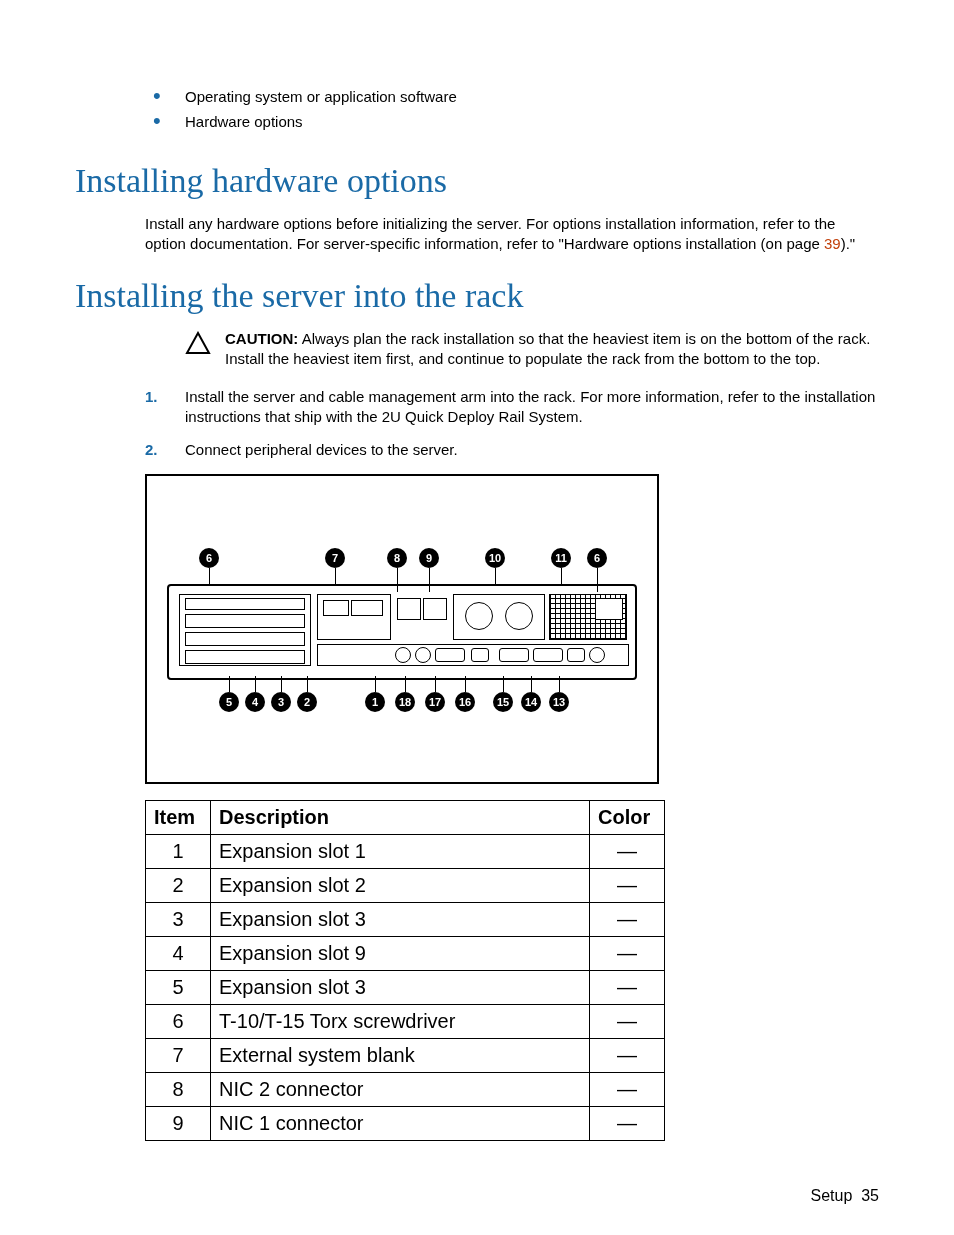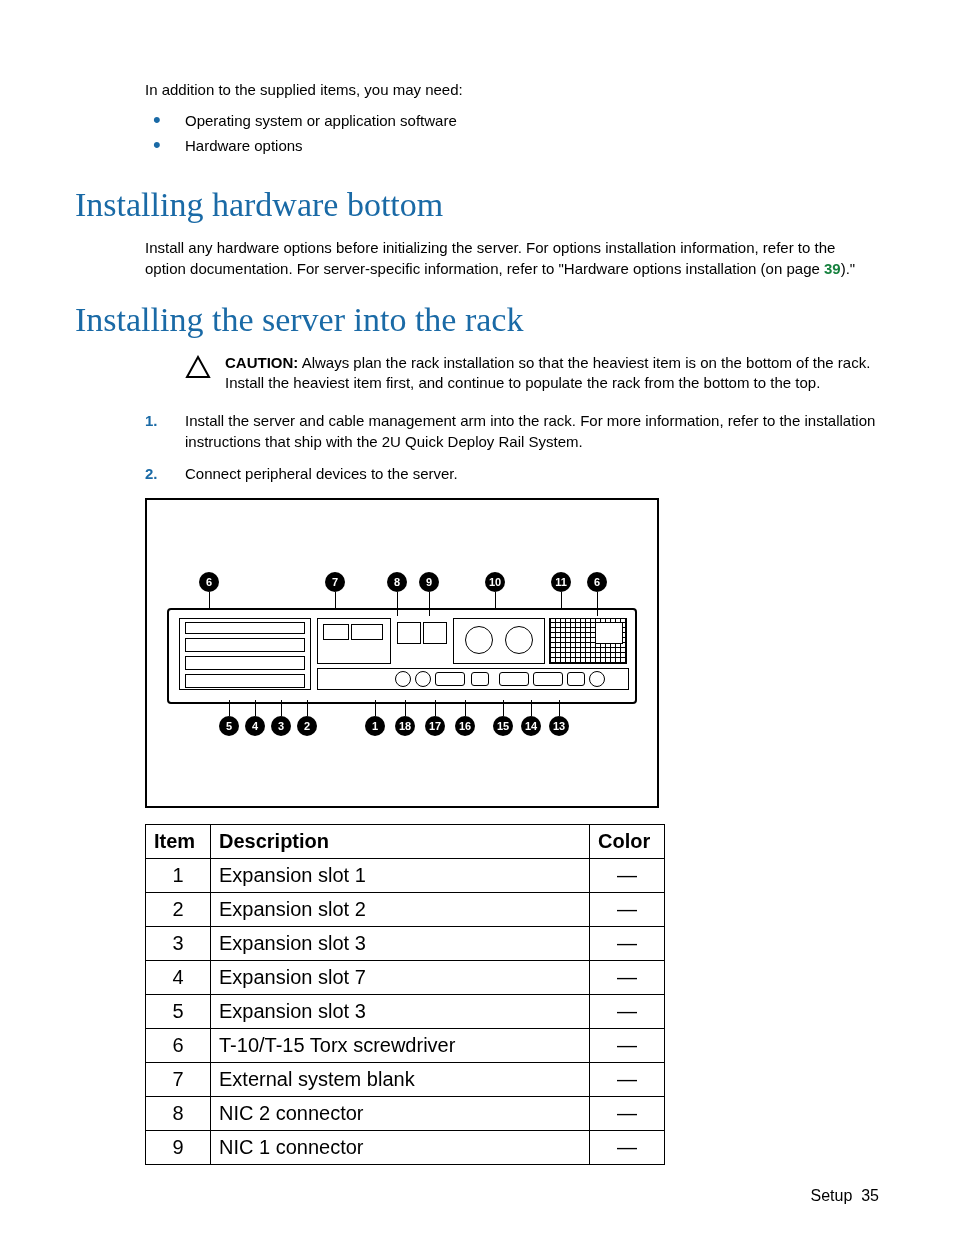--- a/index.html
+++ b/index.html
@@ -21,21 +21,21 @@
     content: "•"; position: absolute; left: 8px; top: -3px;
     color: #1a6aa6; font-size: 22px; line-height: 1;
   }
   h1.section {
     font-family: Georgia, "Times New Roman", serif;
     font-weight: normal;
     color: #1a6aa6;
     font-size: 34px;
     margin: 22px 0 14px 0;
   }
-  .link { color: #15803d; font-weight: bold; }
+  .link { color: #c2410c; }
   .caution-row { display: flex; gap: 14px; margin: 10px 0 18px 40px; }
   .caution-icon { flex: 0 0 auto; margin-top: 2px; }
   .caution-text { font-size: 15px; line-height: 1.35; }
   .caution-label { color: #000000; font-weight: bold; }
   ol.steps { list-style: none; padding: 0; margin: 0 0 14px 0; counter-reset: step; }
   ol.steps > li { position: relative; padding-left: 40px; margin-bottom: 12px; line-height: 1.35; }
   ol.steps > li .num { position: absolute; left: 0; top: 0; color: #1a6aa6; font-weight: bold; }
   .diagram-box {
     border: 2px solid #000;
     width: 510px; height: 306px;
@@ -72,28 +72,27 @@
   .footer {
     position: fixed; bottom: 30px; right: 75px;
     font-size: 16px;
   }
   .port { position:absolute; border:1.5px solid #000; border-radius:3px; background:#fff; }
 </style>
 </head>
 <body>
 
 <div class="indent">
-  <p>In addition to the supplied items, you may need:</p>
   <ul class="bullets">
     <li>Operating system or application software</li>
     <li>Hardware options</li>
   </ul>
 </div>
 
-<h1 class="section">Installing hardware bottom</h1>
+<h1 class="section">Installing hardware options</h1>
 <div class="indent">
   <p>
     <span>Install any hardware options before initializing the server. For options installation information, refer to the option documentation. For server-specific information, refer to "Hardware options installation (on page </span><span class="link">39</span><span>)."</span>
   </p>
 </div>
 
 <h1 class="section">Installing the server into the rack</h1>
 
 <div class="indent">
 
@@ -215,21 +214,21 @@
           <td>Expansion slot 2</td>
           <td class="center">—</td>
         </tr>
         <tr>
           <td class="center">3</td>
           <td>Expansion slot 3</td>
           <td class="center">—</td>
         </tr>
         <tr>
           <td class="center">4</td>
-          <td>Expansion slot 7</td>
+          <td>Expansion slot 9</td>
           <td class="center">—</td>
         </tr>
         <tr>
           <td class="center">5</td>
           <td>Expansion slot 3</td>
           <td class="center">—</td>
         </tr>
         <tr>
           <td class="center">6</td>
           <td>T-10/T-15 Torx screwdriver</td>

